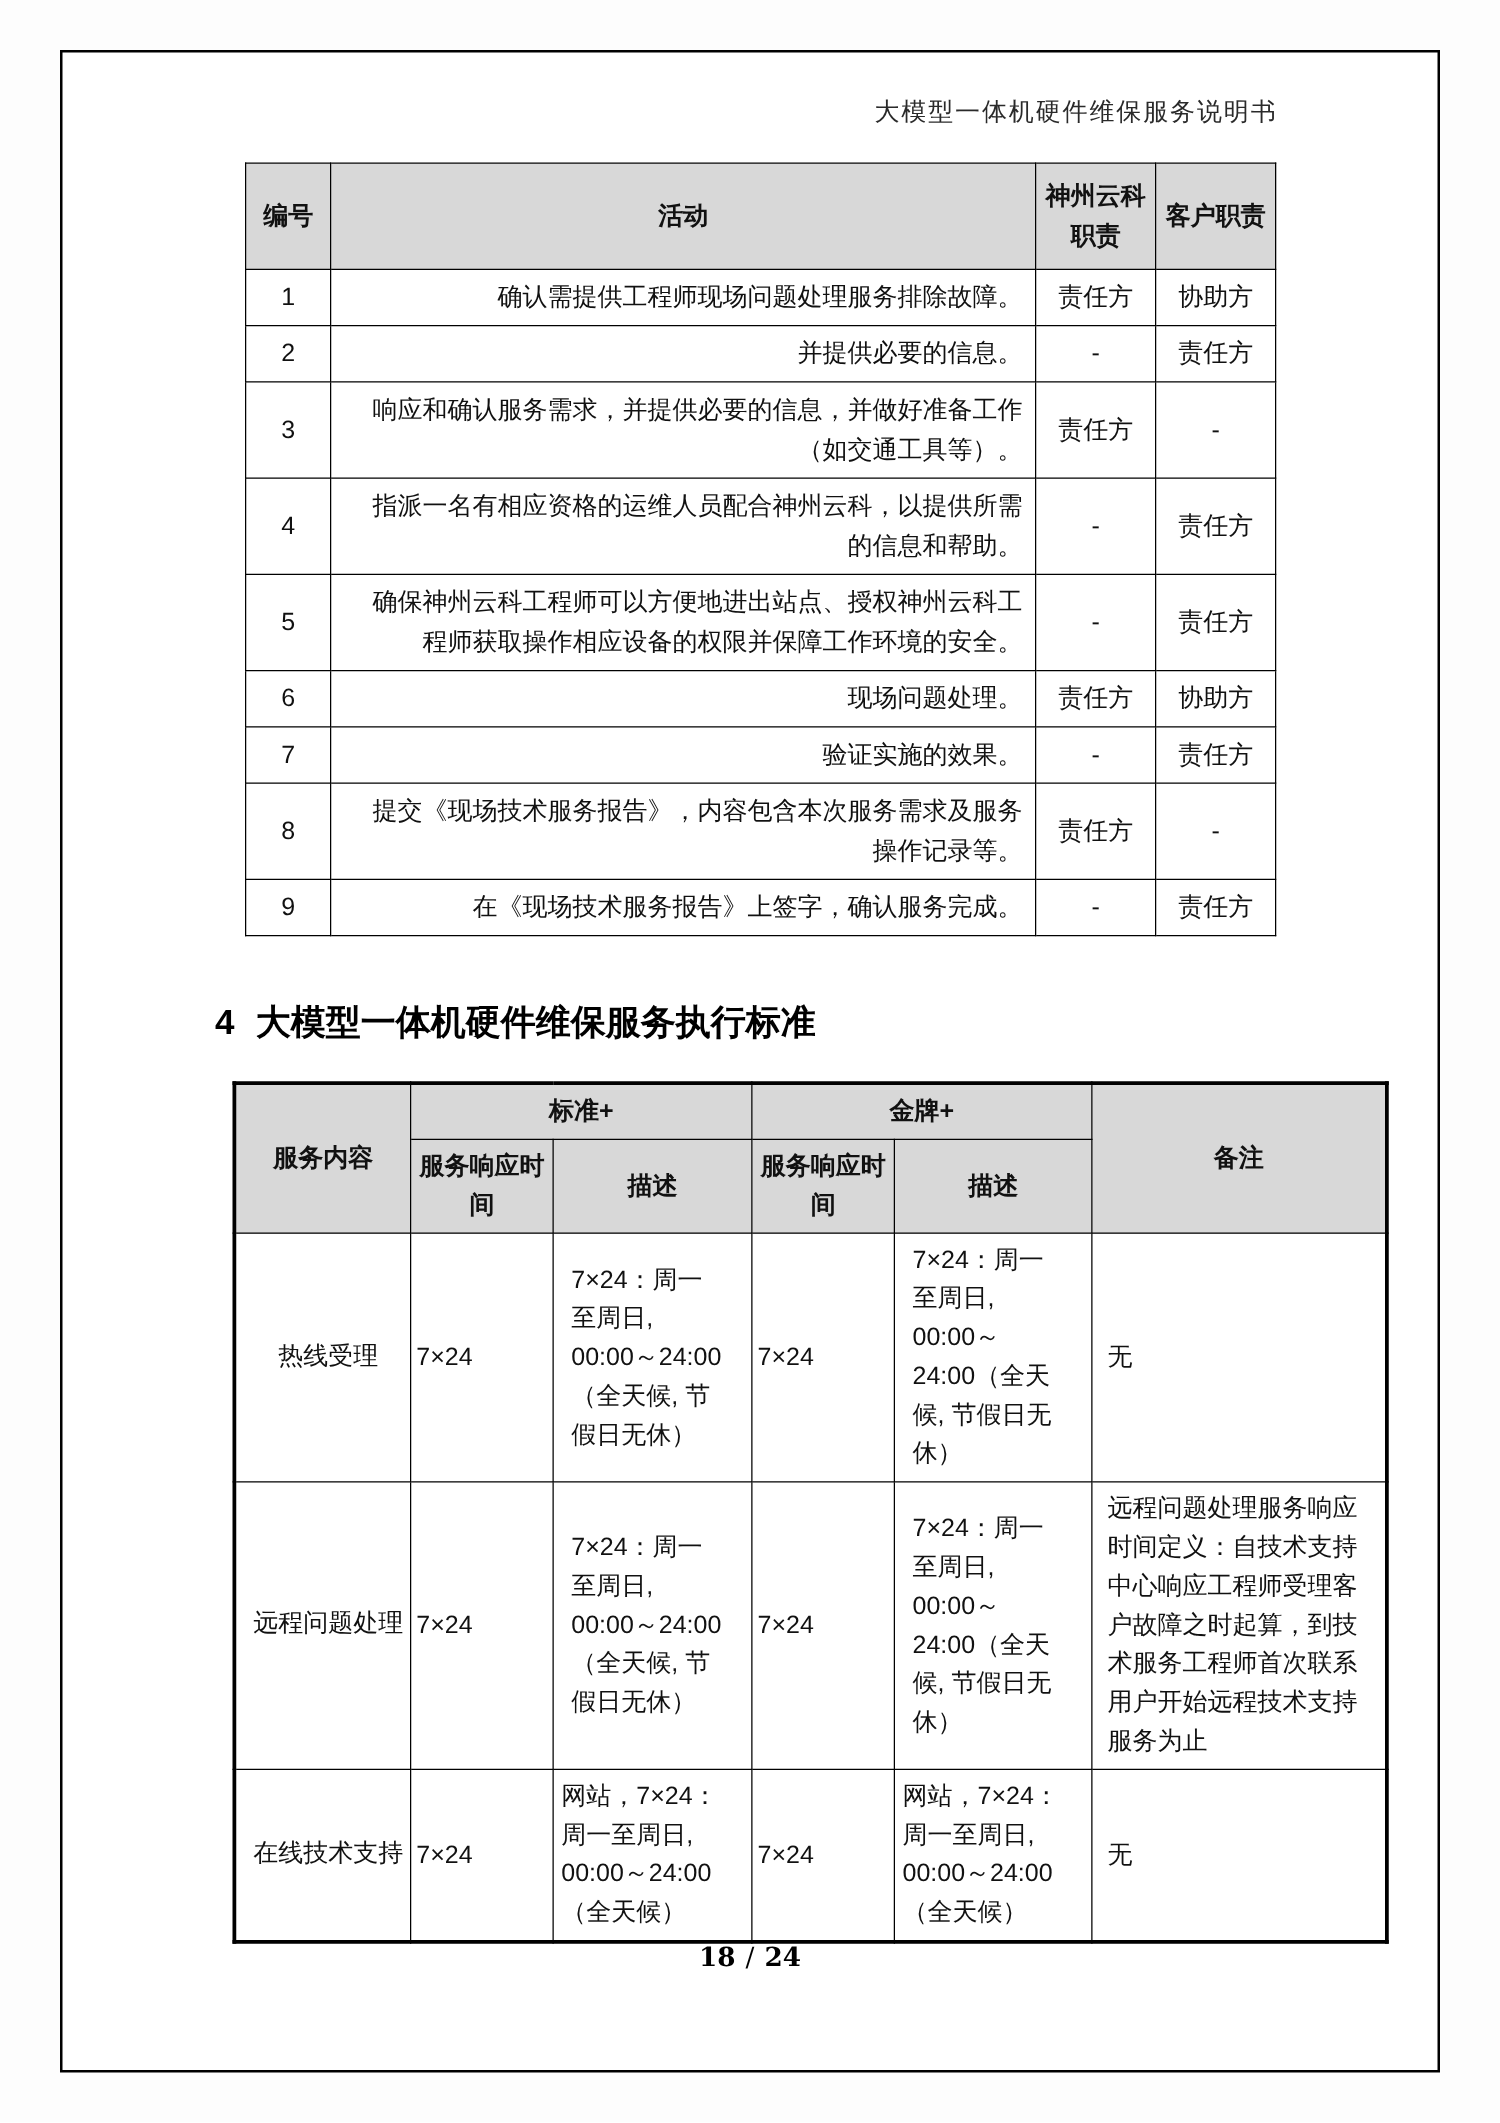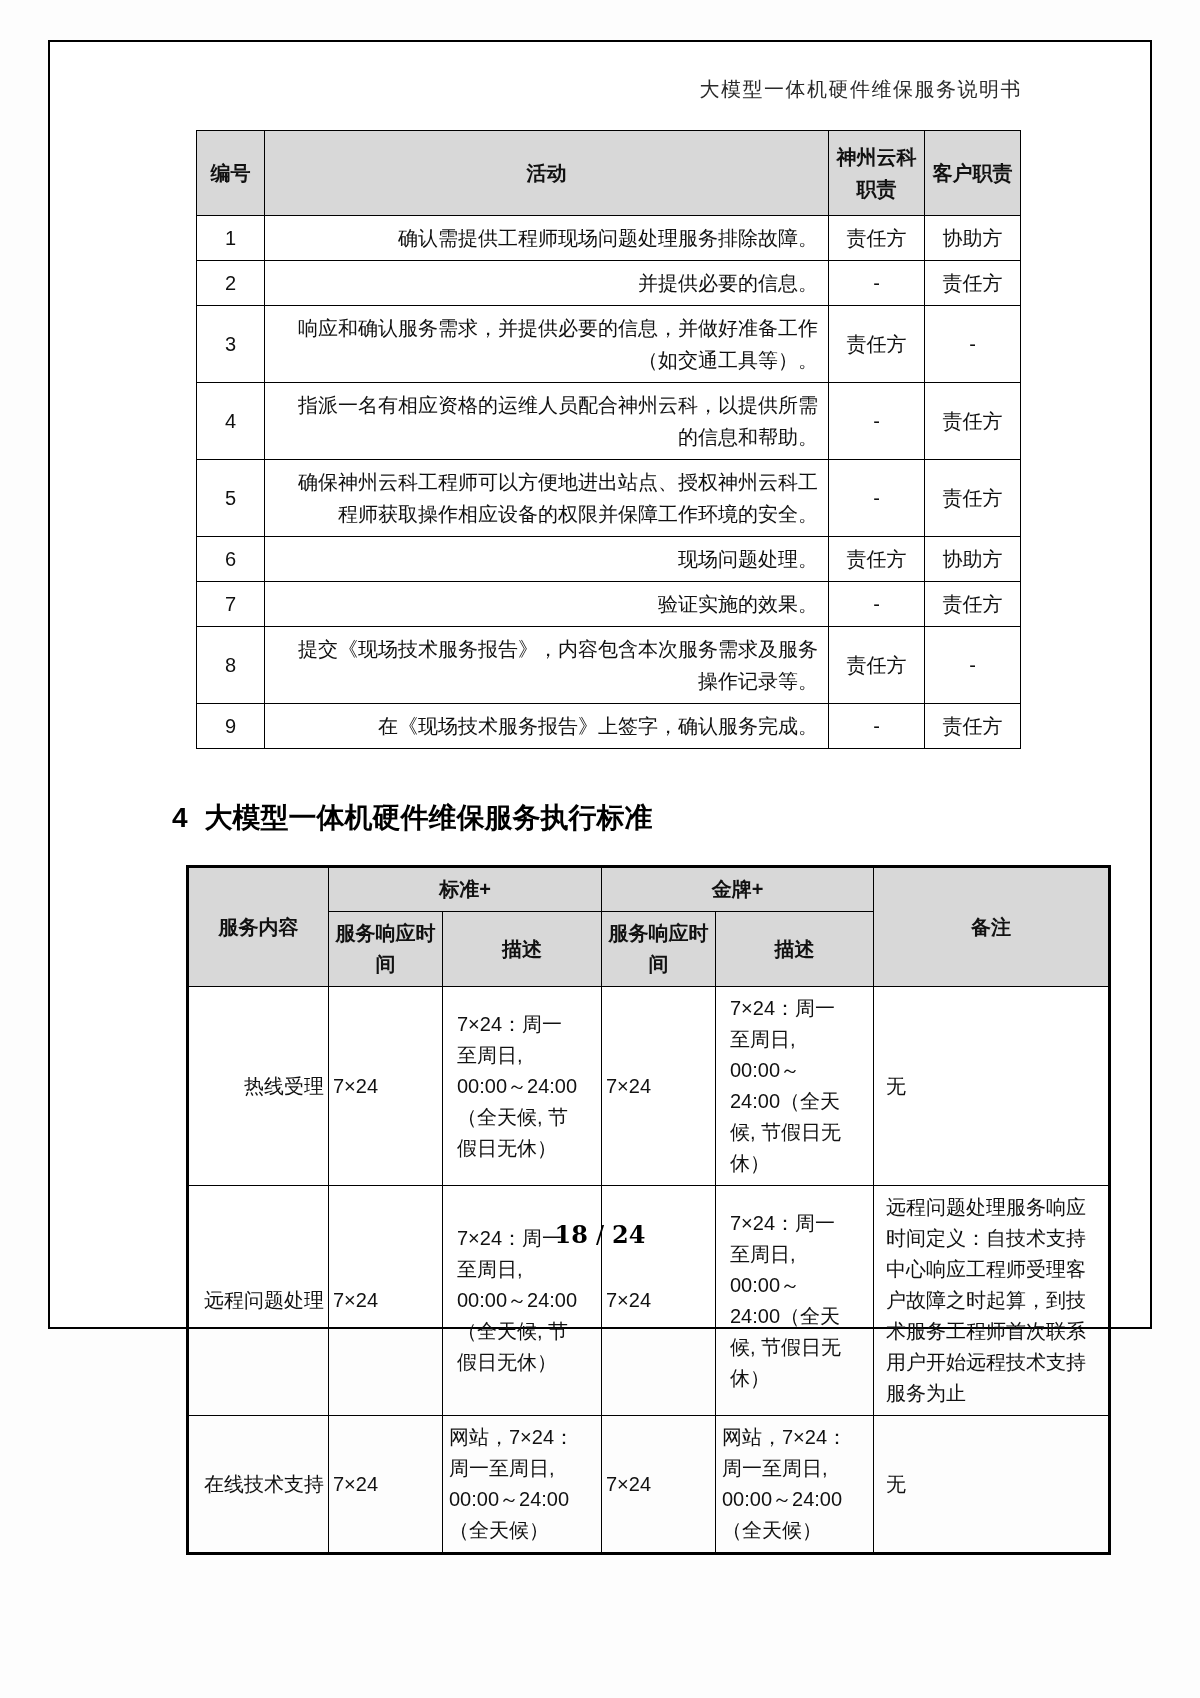--- a/index.html
+++ b/index.html
@@ -5,21 +5,21 @@
   * { margin:0; padding:0; box-sizing:border-box; }
   html,body { background:#ffffff; }
   body {
     width:1200px; height:1698px;
     font-family:"Liberation Sans", sans-serif;
     color:#111111;
     position:relative;
   }
   .page { position:relative; width:1200px; height:1698px; background:#fdfdfd; overflow:hidden; }
   .frame {
-    position:absolute; left:48px; top:40px; width:1104px; height:1289px;
+    position:absolute; left:48px; top:40px; width:1104px; height:1618px;
     border:2px solid #000; background:#ffffff;
   }
   .doc-header {
     margin-top:34px; padding-right:128px; text-align:right;
     font-family:"DejaVu Serif", serif; font-size:20px; color:#2a2a2a;
     letter-spacing:1.5px;
   }
   .intro { margin:46px 0 0 158px; font-size:20px; color:#111; }
 
   table { border-collapse:collapse; table-layout:fixed; }
@@ -34,29 +34,29 @@
 
   .section-heading {
     margin:50px 0 0 122px;
     font-size:28px; font-weight:bold; color:#000;
     display:flex; align-items:baseline; gap:17px;
   }
 
   .t2 { margin:28px 0 0 136px; width:922px; border:3px solid #000; }
   .t2 thead th { padding:6px 4px; line-height:31px; }
   .t2 td { padding:6px 4px; line-height:31px; }
-  .t2 .cell-service { text-align:right; padding-left:12px; }
+  .t2 .cell-service { text-align:center; padding-left:12px;font-family:Liberation Mono, monospace; }
   .t2 .cell-resp { text-align:left; }
   .t2 .cell-desc { text-align:left; padding-left:14px; padding-right:23px; }
   .t2 .cell-desc.center { text-align:left; padding-left:6px; }
   .t2 .cell-note { text-align:left; padding-left:12px; padding-right:8px; }
 
   .footer {
     position:absolute; left:0; right:0; bottom:78px; text-align:center;
-    font-family:"DejaVu Serif", serif; font-size:24px; color:#000;
+    font-family:"DejaVu Serif", serif; font-size:21px; color:#000;
   }
   .footer .num { font-weight:bold; }
   .footer .sep { margin:0 8px; font-weight:normal; }
 </style>
 </head>
 <body>
 
 <div class="page">
   <div class="frame">
 

